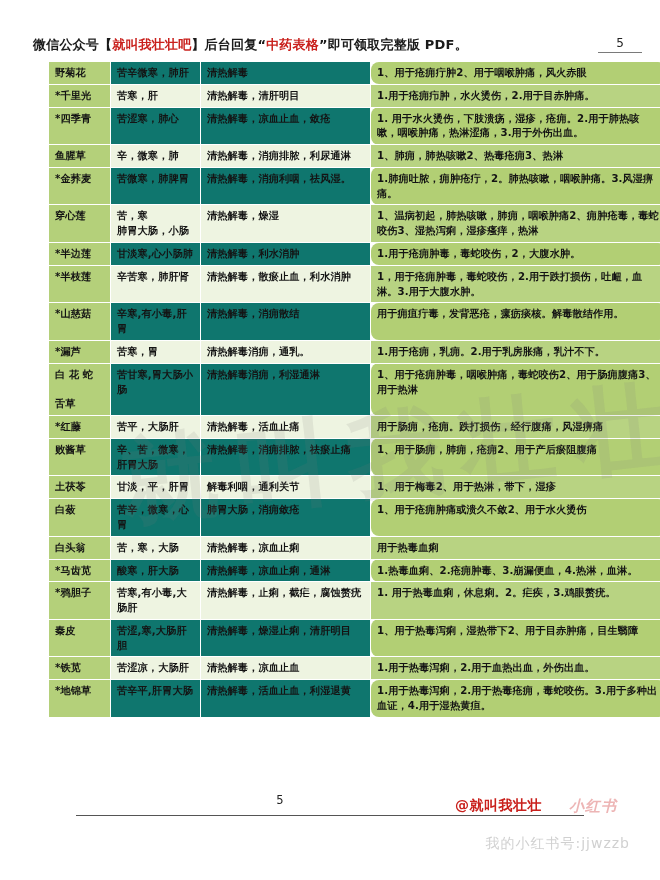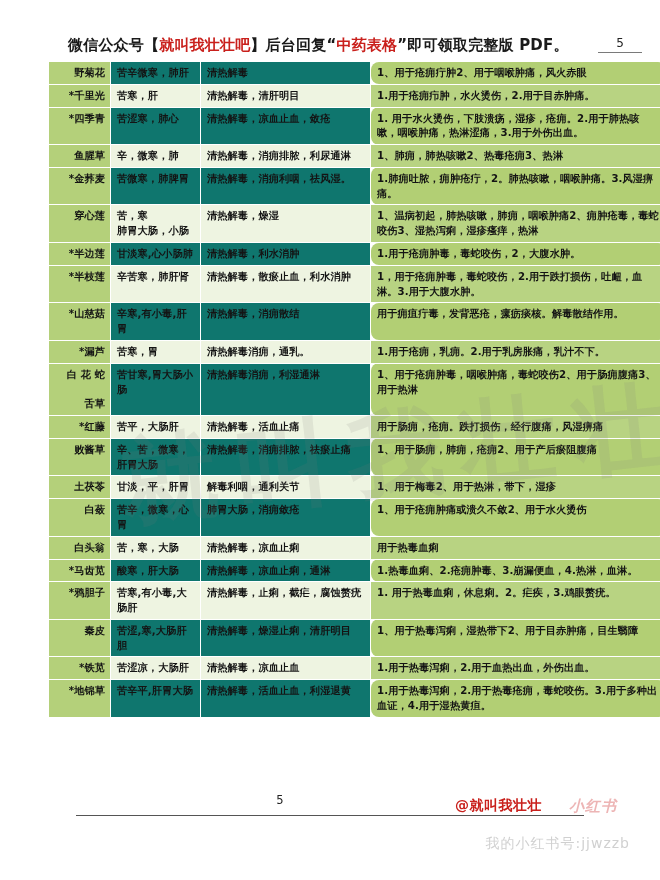--- a/index.html
+++ b/index.html
@@ -11,22 +11,22 @@
     position: relative;
     overflow: hidden;
   }
 
   
   #header-bar {
     position: absolute; left: 0; top: 30px; width: 660px; height: 30px;
     display: flex; align-items: center;
   }
   #header-line {
-    margin-left: 68px;
-    font-size: 15px;
+    margin-left: 33px;
+    font-size: 13px;
     color: #1a1a1a;
     white-space: nowrap;
     letter-spacing: .2px;
     font-weight: 600;
   }
   .hl-red { color: #c9201c; font-weight: 700; }
   #page-num-top {
     position: absolute; right: 18px; top: 36px;
     width: 44px; text-align: center;
     font-size: 12px; color: #222;
@@ -57,21 +57,21 @@
     border: 1px solid #ffffff;
     vertical-align: top;
     padding: 4px 5px 3px 6px;
     font-size: 10.2px;
     line-height: 1.45;
     color: #141414;
     font-weight: 600;
     letter-spacing: .1px;
     word-break: break-all;
   }
-  .c-name   { width: 62px;  background:#b4d07a; text-align:right; vertical-align: middle;
+  .c-name   { width: 62px;  background:#b4d07a; text-align:left; vertical-align: middle;
               font-size: 11px; font-weight: 700; padding: 4px 2px; margin-top: 48px; }
   .c-nature { width: 90px; }
   .c-effect { width: 170px; }
   .c-use    { width: 295px; background:#b2cf74; }
 
   tr.odd  .c-nature, tr.odd  .c-effect  { background:#0f766e; }
   tr.even .c-nature, tr.even .c-effect  { background:#eef4e1; }
   tr.odd  .c-use { background:#b2cf74;border-radius:8px; }
   tr.even .c-use { background:#b8d382; }
 

